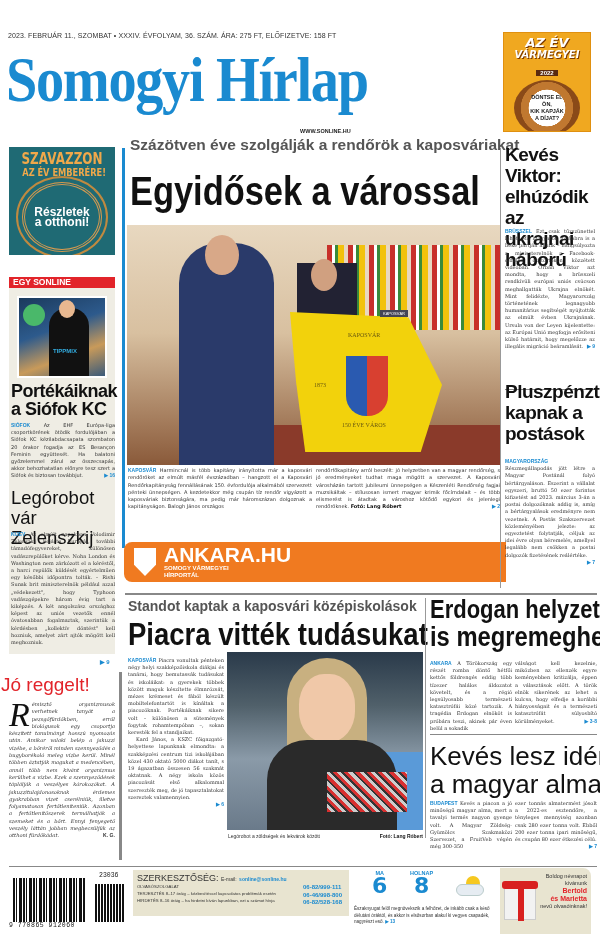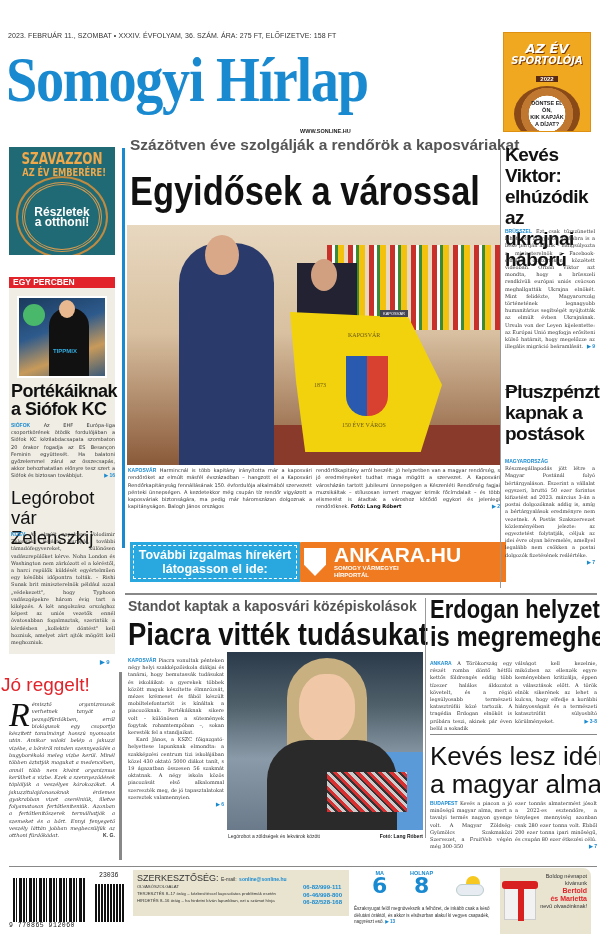--- a/index.html
+++ b/index.html
@@ -2,21 +2,21 @@
 <html><head>
 <meta charset="utf-8">
 <style>
 *{box-sizing:border-box;margin:0;padding:0}
 body{width:600px;height:946px;background:#fff;font-family:"Liberation Sans",sans-serif;color:#222;position:relative;overflow:hidden}
 .abs{position:absolute}
 .dateline{left:8px;top:32px;font-size:7px;color:#333;letter-spacing:0.1px;white-space:nowrap}
 .masthead{left:6px;top:40px;font-family:"Liberation Serif",serif;font-weight:bold;font-size:64px;color:#1a8ad0;letter-spacing:-1.5px;line-height:80px;white-space:nowrap;transform:scaleX(0.88);transform-origin:left top}
 .website{left:300px;top:128px;font-size:5.5px;font-weight:bold;color:#222}
 .sport-ad{left:503px;top:32px;width:88px;height:100px;background:#f0a820;border:1px solid #e09010;text-align:center;overflow:hidden}
-.sport-ad .t1{font-family:"DejaVu Sans",sans-serif;font-weight:bold;color:#fff;font-size:13px;line-height:13px;margin-top:9px;font-style:italic;text-shadow:1px 1px 0 #7a3a00}
+.sport-ad .t1{font-family:"DejaVu Sans",sans-serif;font-weight:bold;color:#fff;font-size:13px;line-height:13px;margin-top:3px;font-style:italic;text-shadow:1px 1px 0 #7a3a00}
 .sport-ad .t2{font-family:"DejaVu Sans",sans-serif;font-weight:bold;color:#fff;font-size:10px;line-height:12px;font-style:italic;text-shadow:1px 1px 0 #7a3a00}
 .sport-ad .year{display:inline-block;background:#5a2a10;color:#fff;font-size:6px;padding:0 4px;font-weight:bold}
 .sport-ad .medal{width:66px;height:56px;margin:1px auto 0;border-radius:50%;background:radial-gradient(circle,#fff 0 42%,#c07830 43% 60%,#8a4a18 61% 100%);display:flex;flex-direction:column;justify-content:center;align-items:center}
 .sport-ad .medal span{font-size:5.5px;font-weight:bold;color:#222;line-height:7px}
 .szavazzon{left:9px;top:147px;width:106px;height:108px;background:#1f6a74;text-align:center;overflow:hidden}
 .szavazzon .h1{font-family:"DejaVu Sans",sans-serif;font-weight:bold;color:#f0a84a;font-size:15px;line-height:16px;margin-top:4px;transform:scaleX(0.8)}
 .szavazzon .h2{font-family:"DejaVu Sans",sans-serif;font-weight:bold;color:#f0a84a;font-size:11px;line-height:12px;transform:scaleX(0.75);white-space:nowrap}
 .szavazzon .ring{width:80px;height:70px;margin:3px auto 0;border-radius:50%;border:3px double #d49a50;display:flex;align-items:center;justify-content:center;box-shadow:0 0 0 4px #1f6a74,0 0 0 6px #c08a40}
 .szavazzon .ring span{color:#fff;font-weight:bold;font-size:12px;line-height:10px}
 .egyperc{left:9px;top:277px;width:106px;height:11px;background:#e2242a;color:#fff;font-weight:bold;font-size:8.5px;line-height:11px;padding-left:4px}
@@ -74,40 +74,40 @@
 </style>
 </head>
 <body>
 
 <div class="abs dateline">2023. FEBRUÁR 11., SZOMBAT • XXXIV. ÉVFOLYAM, 36. SZÁM. ÁRA: 275 FT, ELŐFIZETVE: 158 FT</div>
 <div class="abs masthead">Somogyi Hírlap</div>
 <div class="abs website">WWW.SONLINE.HU</div>
 
 <div class="abs sport-ad">
   <div class="t1">AZ ÉV</div>
-  <div class="t2">SPORTOLÓJA</div>
+  <div class="t2">VÁRMEGYEI</div>
   <div class="year">2022</div>
   <div class="medal">
     <span>DÖNTSE EL</span>
     <span>ÖN,</span>
     <span>KIK KAPJÁK</span>
     <span>A DÍJAT?</span>
   </div>
 </div>
 
 <div class="abs szavazzon">
   <div class="h1">SZAVAZZON</div>
   <div class="h2">AZ ÉV EMBERÉRE!</div>
   <div class="ring">
     <span><span>Részletek</span><br><span>a otthoni!</span></span>
   </div>
 </div>
 
 <div class="abs egyperc-box"></div>
-<div class="abs egyperc">EGY PERCBEN</div>
+<div class="abs egyperc">EGY SONLINE</div>
 <div class="abs hand-photo">
   <div class="ball"></div>
   <div class="player"></div>
   <div class="head"></div>
   <div class="jersey">TIPPMIX</div>
 </div>
 <div class="abs h-sm" style="left:11px;top:382px;width:104px;font-size:18px;line-height:18px;letter-spacing:-0.5px">Portékáiknak a Siófok KC</div>
 <div class="abs leftcol-text" style="left:11px;top:422px;width:104px;font-family:'DejaVu Sans',sans-serif">
   <span class="tag">SIÓFOK</span>
   <span>Az EHF Európa-liga csoportkörének ötödik fordulójában a Siófok KC kézilabdacsapata szombaton 20 órakor fogadja az ES Besançon Feminin együttesét. Ha balatoni győzelemmel zárul az összecsapás, akkor behozhatatlan előnyre tesz szert a Siófok és biztosan továbbjut.</span>
@@ -153,21 +153,20 @@
   <span class="tag">KAPOSVÁR</span>
   <span>Harmincnál is több kapitány irányította már a kaposvári rendőröket az elmúlt másfél évszázadban – hangzott el a Kaposvári Rendőrkapitányság fennállásának 150. évfordulója alkalmából szervezett pénteki ünnepségen. A kezdetekkor még csupán tíz rendőr vigyázott a kaposváriak biztonságára, ma pedig már háromszázan dolgoznak a kapitányságon. Balogh János országos</span>
 </div>
 <div class="abs body-text" style="left:316px;top:467px;width:184px">
   <span>rendőrfőkapitány arról beszélt: jó helyzetben van a magyar rendőrség, s jó eredményeket tudhat maga mögött a szervezet. A Kaposvári városházán tartott jubileumi ünnepségen a Készenléti Rendőrség fagjai muzsikáltak – stílusosan ismert magyar krimik főcímdalait – és több elismerést is átadtak a városhoz kötődő egykori és jelenlegi rendőröknek.</span>
   <b style="color:#111">Fotó: Lang Róbert</b>
   <span class="ref">▶ 2</span>
 </div>
 
 <div class="abs sonline">
-  <div class="l">További izgalmas hírekért látogasson el ide:</div>
   <div class="r">
     <div class="shield"></div>
     <div>
       <div class="big">ANKARA.HU</div>
       <div class="small">SOMOGY VÁRMEGYEI</div>
       <div class="small">HÍRPORTÁL</div>
     </div>
   </div>
 </div>
 

